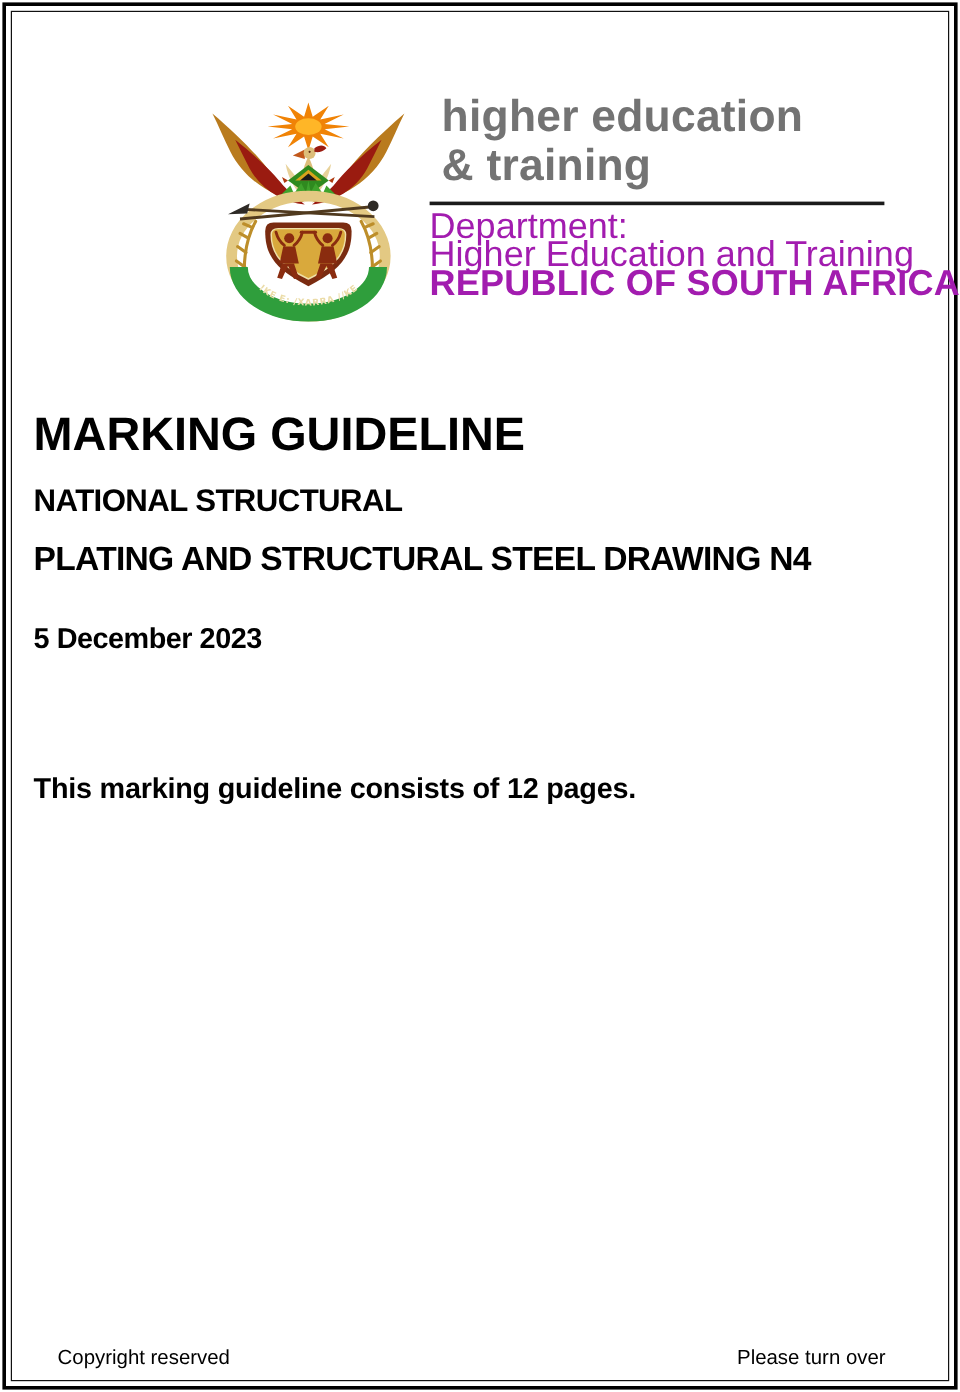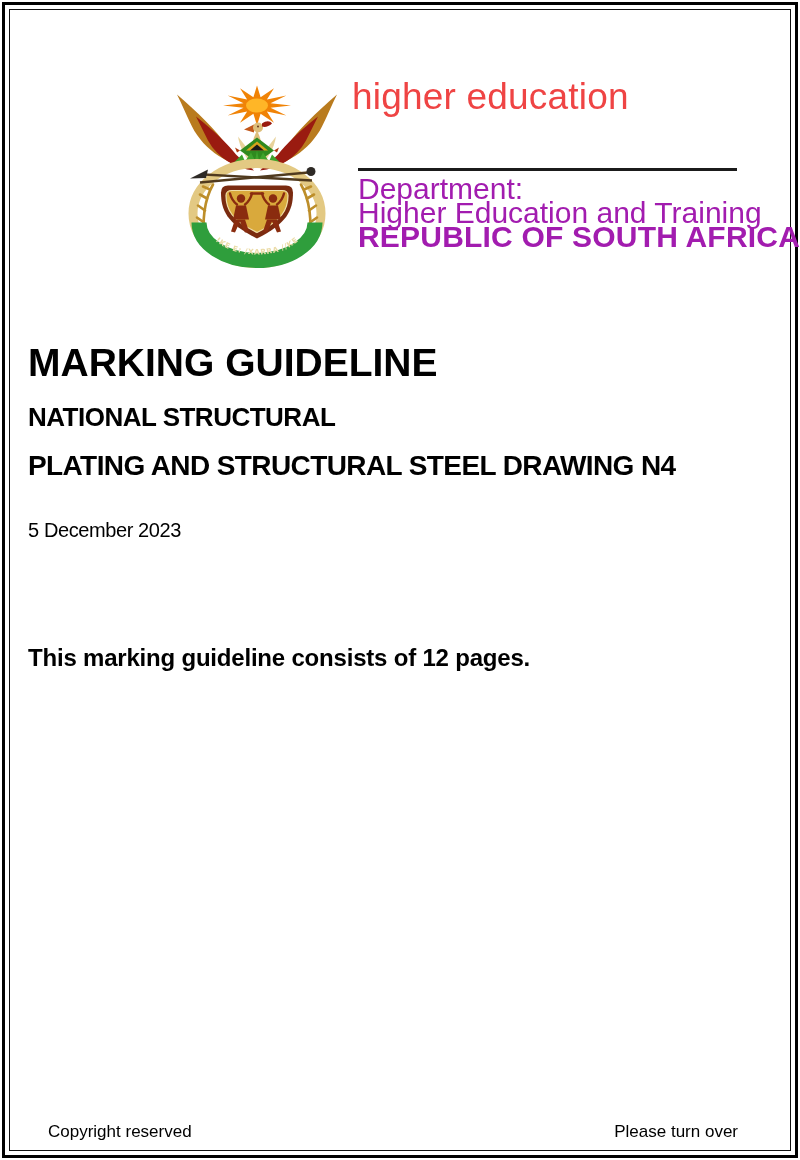--- a/index.html
+++ b/index.html
@@ -7,36 +7,36 @@
     position:relative; width:800px; height:1160px; margin:0 auto;
     background:#ffffff; overflow:hidden;
     font-family:"Liberation Sans", sans-serif; color:#000;
   }
   .border-outer { position:absolute; inset:2px; border:3px solid #000; pointer-events:none; }
   .border-inner { position:absolute; inset:9px; border:1px solid #111; pointer-events:none; }
 
   .emblem { position:absolute; left:174px; top:82px; width:168px; height:188px; }
 
   .wordmark {
-    position:absolute; left:352px; top:76px;
-    font-size:37px; line-height:41px; font-weight:400; color:#ef4444;
+    position:absolute; left:368px; top:76px;
+    font-size:37px; line-height:41px; font-weight:700; color:#737373;
     letter-spacing:0.2px; white-space:nowrap;
   }
   .rule { position:absolute; left:358px; top:168px; width:379px; height:3px; background:#1b1b1b; }
   .dept {
     position:absolute; left:358px; top:177px;
     font-size:30px; line-height:24px; color:#a21caf; white-space:nowrap;
   }
   .dept .bold { font-weight:700; letter-spacing:0.2px; }
 
   .center-zone { position:absolute; left:28px; width:712px; text-align:left; white-space:nowrap; }
   .t-marking  { top:341px; font-size:39px; font-weight:700; }
   .t-cert     { top:402px; font-size:26px; font-weight:700; letter-spacing:-0.5px; }
   .t-subject  { top:450px; font-size:28px; font-weight:700; letter-spacing:-0.6px; }
-  .t-date     { top:519px; font-size:20px; font-weight:400; letter-spacing:-0.4px; }
+  .t-date     { top:519px; font-size:24px; font-weight:700; letter-spacing:-0.4px; }
   .t-note     { top:644px; font-size:24px; font-weight:700; letter-spacing:-0.2px; }
 
   .footer {
     position:absolute; left:28px; right:62px; top:1122px;
     display:flex; justify-content:space-between;
     font-size:17px; font-weight:400; color:#000;margin-left:20px;
   }
   .motto-text { font-family:"DejaVu Sans", sans-serif; font-size:7.5px; font-weight:700; letter-spacing:0.6px; }
 </style>
 </head>
@@ -109,20 +109,21 @@
 
     <path fill="none" stroke="#2F9E3C" d="M 25 140 A 58 38 0 0 0 141 140" stroke-width="15"></path>
     <path id="mottoPath" d="M 33 141 A 50 31 0 0 0 133 141" fill="none"></path>
     <text class="motto-text" fill="#EBDCA8">
       <textPath href="#mottoPath" startOffset="50%" text-anchor="middle">!KE E: /XARRA //KE</textPath>
     </text>
   </svg>
 
   <div class="wordmark">
     <div>higher education</div>
+    <div>&amp; training</div>
   </div>
   <div class="rule"></div>
   <div class="dept">
     <div>Department:</div>
     <div>Higher Education and Training</div>
     <div class="bold">REPUBLIC OF SOUTH AFRICA</div>
   </div>
 
   <div class="center-zone t-marking">MARKING GUIDELINE</div>
   <div class="center-zone t-cert">NATIONAL STRUCTURAL</div>

